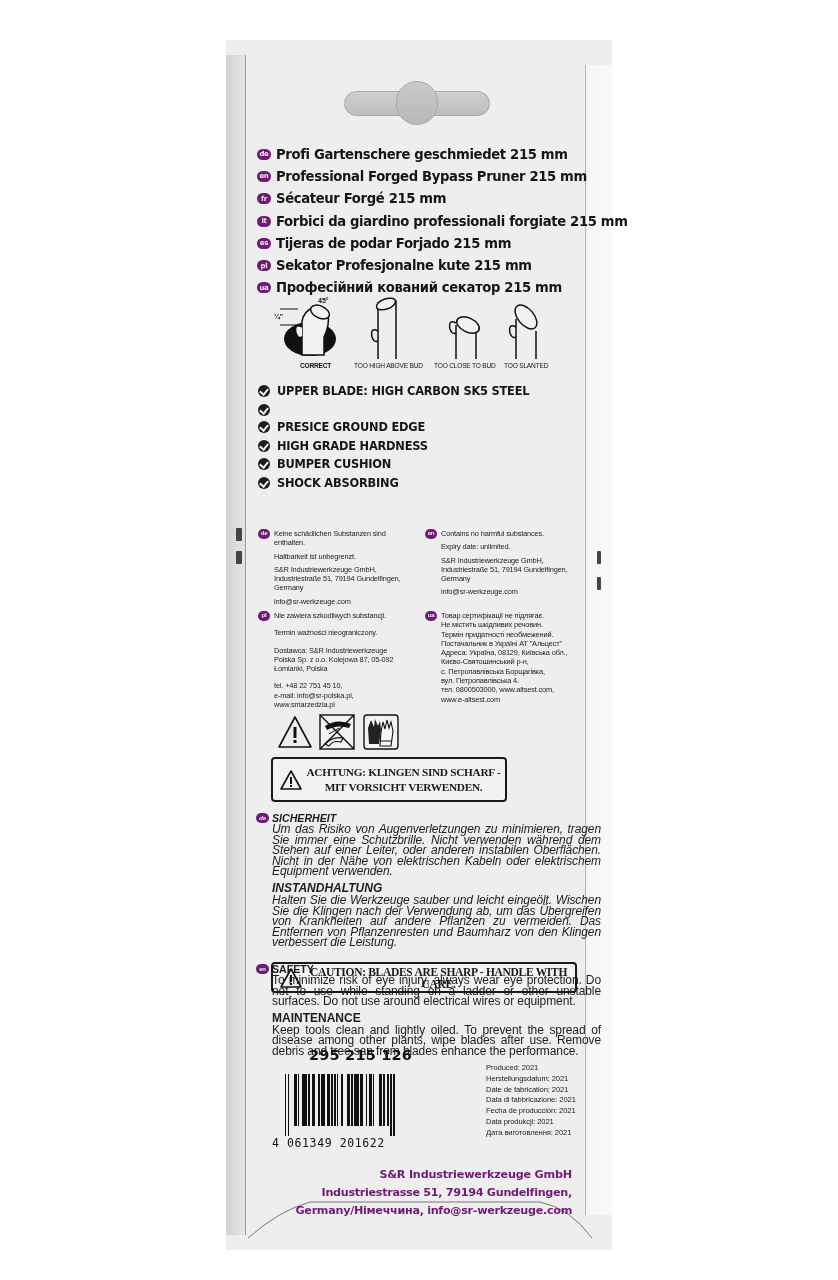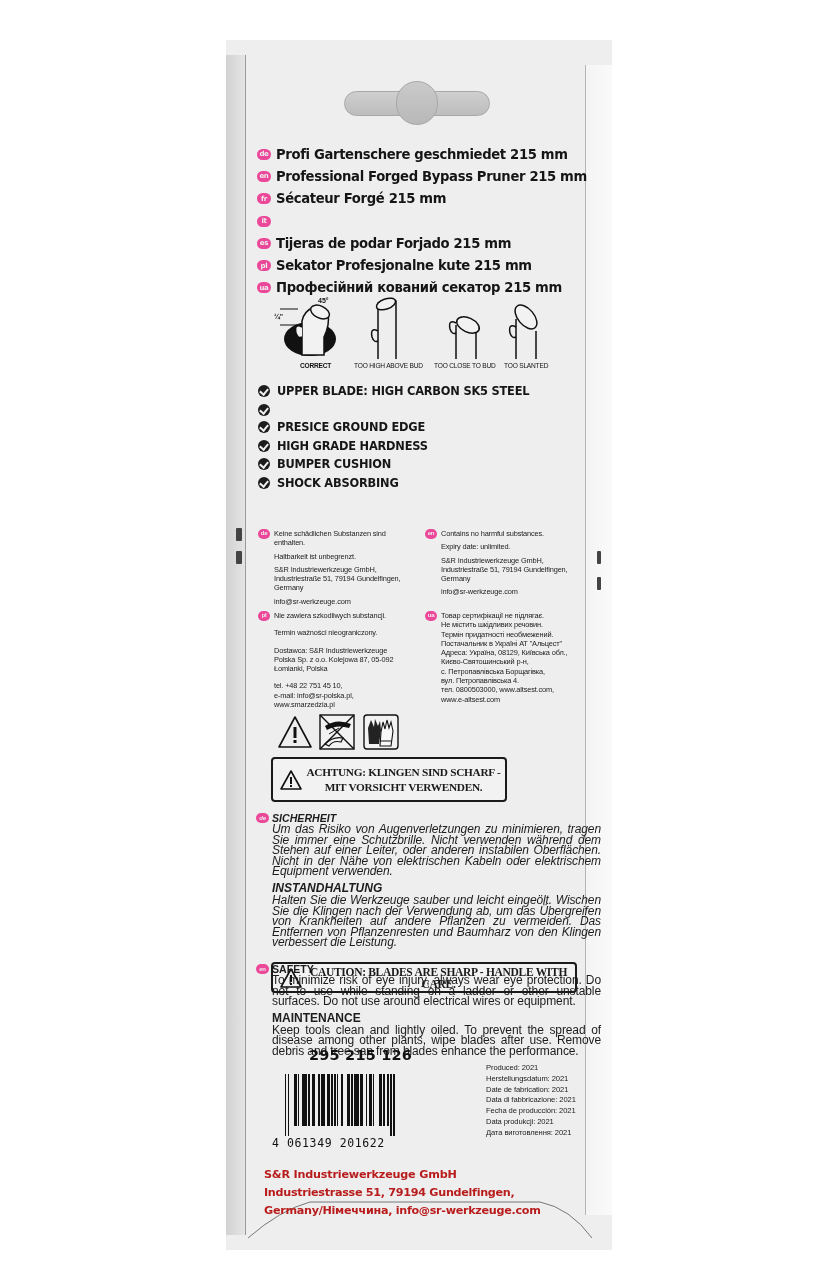--- a/index.html
+++ b/index.html
@@ -33,21 +33,21 @@
     background: linear-gradient(180deg, #cacaca, #b8b8b8);
     border-radius: 21px; border: 1px solid #a8a8a8;
   }
 
   .side-tab { position: absolute; width: 6px; height: 13px; background: #444; border-radius: 1px; }
 
   .titles { position: absolute; left: 257px; top: 143px; width: 360px; }
   .title-row { display: flex; align-items: center; height: 22.3px; }
   .lang-badge {
     display: inline-flex; align-items: center; justify-content: center;
-    width: 14px; height: 11px; border-radius: 6px; background: #ec4899; color: #eee;
+    width: 14px; height: 11px; border-radius: 6px; background: #701a75; color: #eee;
     font-size: 7px; font-weight: bold; margin-right: 5px; flex: none; letter-spacing: -0.3px;
   }
   .title-text { font-family: "DejaVu Sans", sans-serif; font-weight: bold; font-size: 13.2px; color: #151515; white-space: nowrap; letter-spacing: -0.35px; }
 
   .pruning { position: absolute; left: 272px; top: 297px; width: 290px; height: 80px; }
   .prune-fig { position: absolute; top: 0; width: 70px; height: 62px; }
   .prune-label { position: absolute; top: 65px; font-size: 6.6px; color: #111; white-space: nowrap; font-family: "Liberation Sans", sans-serif; letter-spacing: -0.2px; }
   .prune-label.bold { font-weight: bold; }
   .angle-lbl { position: absolute; font-size: 7px; font-weight: bold; font-family: "Liberation Sans", sans-serif; }
 
@@ -86,21 +86,21 @@
 
   .art-no { position: absolute; left: 309px; top: 1047px; font-weight: bold; font-size: 14.5px; color: #111; letter-spacing: 0.2px; }
   .barcode { position: absolute; left: 285px; top: 1074px; width: 145px; height: 58px; display: flex; align-items: flex-start; }
   .barcode .bar { height: 52px; background: #111; flex: none; }
   .barcode .bar.long { height: 62px; }
   .barcode .sp { flex: none; height: 1px; }
   .ean { position: absolute; left: 272px; top: 1136px; font-family: "DejaVu Sans Mono", monospace; font-size: 11.5px; color: #111; letter-spacing: 0.6px; }
 
   .dates { position: absolute; left: 486px; top: 1063px; font-family: "Liberation Sans", sans-serif; font-size: 7.6px; color: #222; line-height: 10.8px; letter-spacing: -0.1px; }
 
-  .company { position: absolute; left: 264px; top: 1166px; width: 300px; text-align: left; font-weight: bold; color: #b91c1c; }
+  .company { position: absolute; left: 272px; top: 1166px; width: 300px; text-align: right; font-weight: bold; color: #701a75; }
   .company .l1 { font-size: 11.2px; line-height: 18px; letter-spacing: -0.2px; }
   .company .l2 { font-size: 11.2px; line-height: 18px; letter-spacing: -0.3px; }
   .company .l3 { font-size: 11.2px; line-height: 18px; letter-spacing: -0.3px; }
   .bottom-curve { position: absolute; left: 240px; top: 1180px; width: 360px; height: 60px; }
 </style>
 </head>
 <body>
 
 <div class="card"></div>
 <div class="card-left-fold"></div>
@@ -124,20 +124,21 @@
   <div class="title-row">
     <span class="lang-badge">en</span>
     <span class="title-text">Professional Forged Bypass Pruner 215 mm</span>
   </div>
   <div class="title-row">
     <span class="lang-badge">fr</span>
     <span class="title-text">Sécateur Forgé  215 mm</span>
   </div>
   <div class="title-row">
     <span class="lang-badge">it</span>
+    <span class="title-text">Forbici da giardino professionali forgiate 215 mm</span>
   </div>
   <div class="title-row">
     <span class="lang-badge">es</span>
     <span class="title-text">Tijeras de podar Forjado  215 mm</span>
   </div>
   <div class="title-row">
     <span class="lang-badge">pl</span>
     <span class="title-text">Sekator Profesjonalne kute 215 mm</span>
   </div>
   <div class="title-row">

